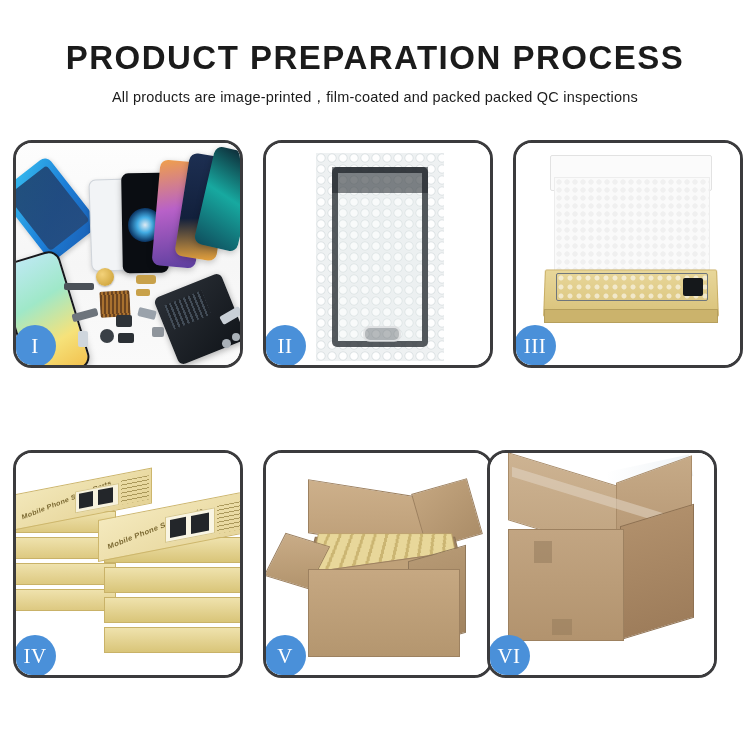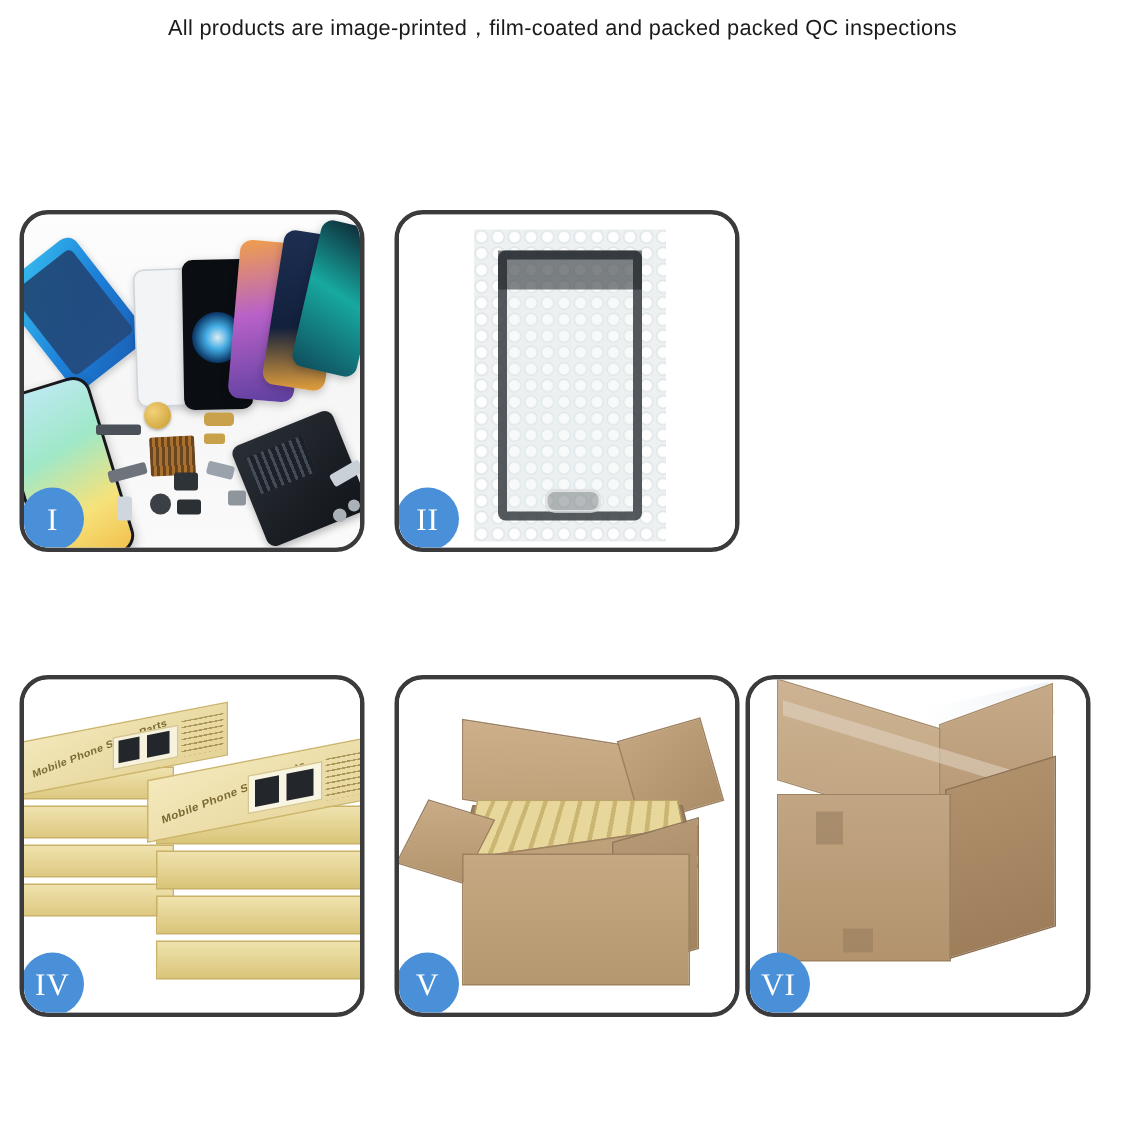--- a/index.html
+++ b/index.html
@@ -24,21 +24,21 @@
   }
 
   
   .grid{position:absolute;left:13px;top:140px;width:725px;height:538px;}
   .panel{
     position:absolute;width:230px;height:228px;
     border:3px solid #3b3b3d;border-radius:19px;
     background:#ffffff;overflow:hidden;box-sizing:border-box;
   }
   .p1{left:0;top:0;}   .p2{left:250px;top:0;}  .p3{left:500px;top:0;}
-  .p4{left:0;top:310px;} .p5{left:250px;top:310px;} .p6{left:484px;top:310px;}
+  .p4{left:0;top:310px;} .p5{left:250px;top:310px;} .p6{left:474px;top:310px;}
 
   .photo{position:absolute;inset:0;overflow:hidden;}
 
   
   .badge{
     position:absolute;left:-2px;bottom:-2px;width:42px;height:42px;border-radius:50%;
     background:#4a90d9;color:#ffffff;display:flex;align-items:center;justify-content:center;
     font-family:"Liberation Serif", serif;font-size:21px;line-height:21px;letter-spacing:0.5px;
     z-index:40;
   }
@@ -239,20 +239,21 @@
   .filmGlint{position:absolute;left:118px;top:10px;width:84px;height:22px;
     background:linear-gradient(120deg,rgba(255,255,255,.0),rgba(235,240,244,.85));
     transform:rotate(-12deg);}
 </style>
 </head>
 <body>
 
 <div class="page">
 
   <div class="header">
+    <div class="title">PRODUCT PREPARATION PROCESS</div>
     <div class="subtitle">All products are image-printed，film-coated and packed packed QC inspections</div>
   </div>
 
   <div class="grid">
 
     <div class="panel p1">
       <div class="photo">
         <div class="bgI"></div>
         <div class="phoneA"></div>
         <div class="phoneB"></div>
@@ -286,20 +287,31 @@
         <div class="bgII"></div>
         <div class="bubblewrap">
           <div class="glassPanel">
             <div class="hbtnbar"></div>
           </div>
         </div>
       </div>
       <div class="badge">II</div>
     </div>
 
+    <div class="panel p3">
+      <div class="photo">
+        <div class="bgIII"></div>
+        <div class="boxLidBack"></div>
+        <div class="foamBlock"></div>
+        <div class="kraftTray"></div>
+        <div class="screenInTray"></div>
+        <div class="trayFrontEdge"></div>
+      </div>
+      <div class="badge">III</div>
+    </div>
 
     <div class="panel p4">
       <div class="photo">
         <div class="bgIV"></div>
         <div class="stackWrap">
           <div class="kbox kL kL1"></div>
           <div class="kbox kL kL2"></div>
           <div class="kbox kL kL3"></div>
           <div class="kbox kL kL4"></div>
           <div class="kbox kR kR1"></div>

